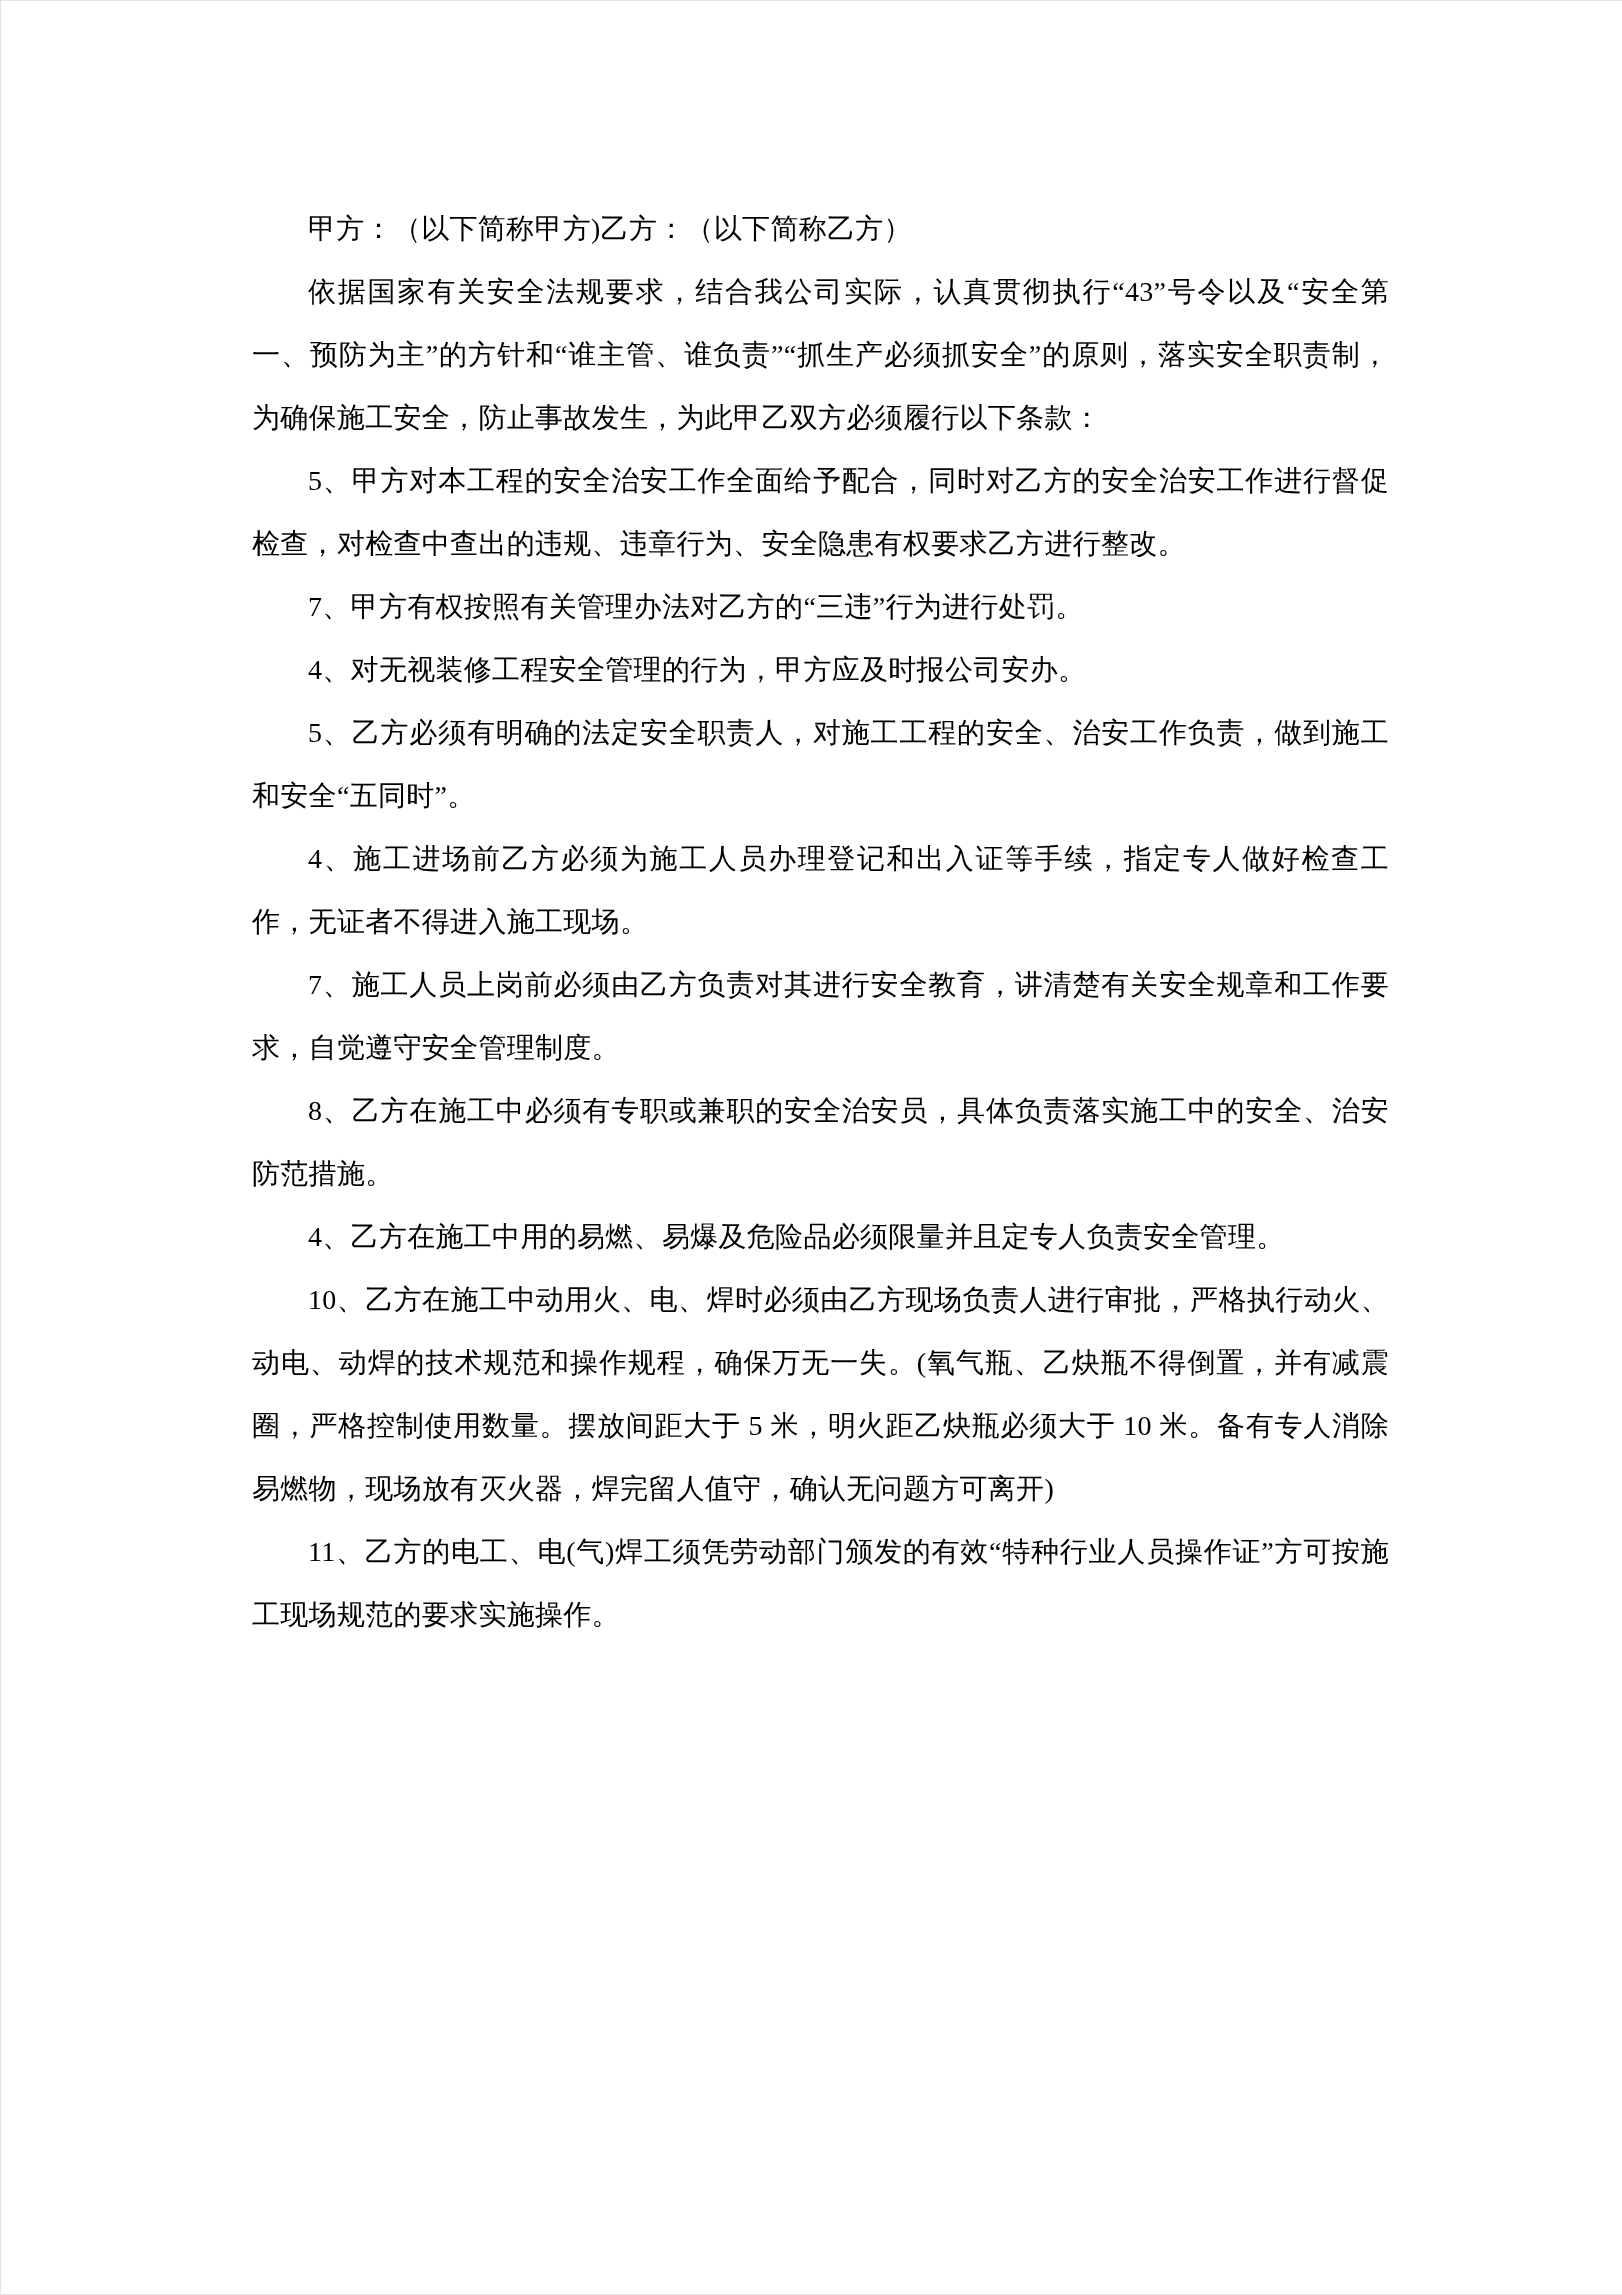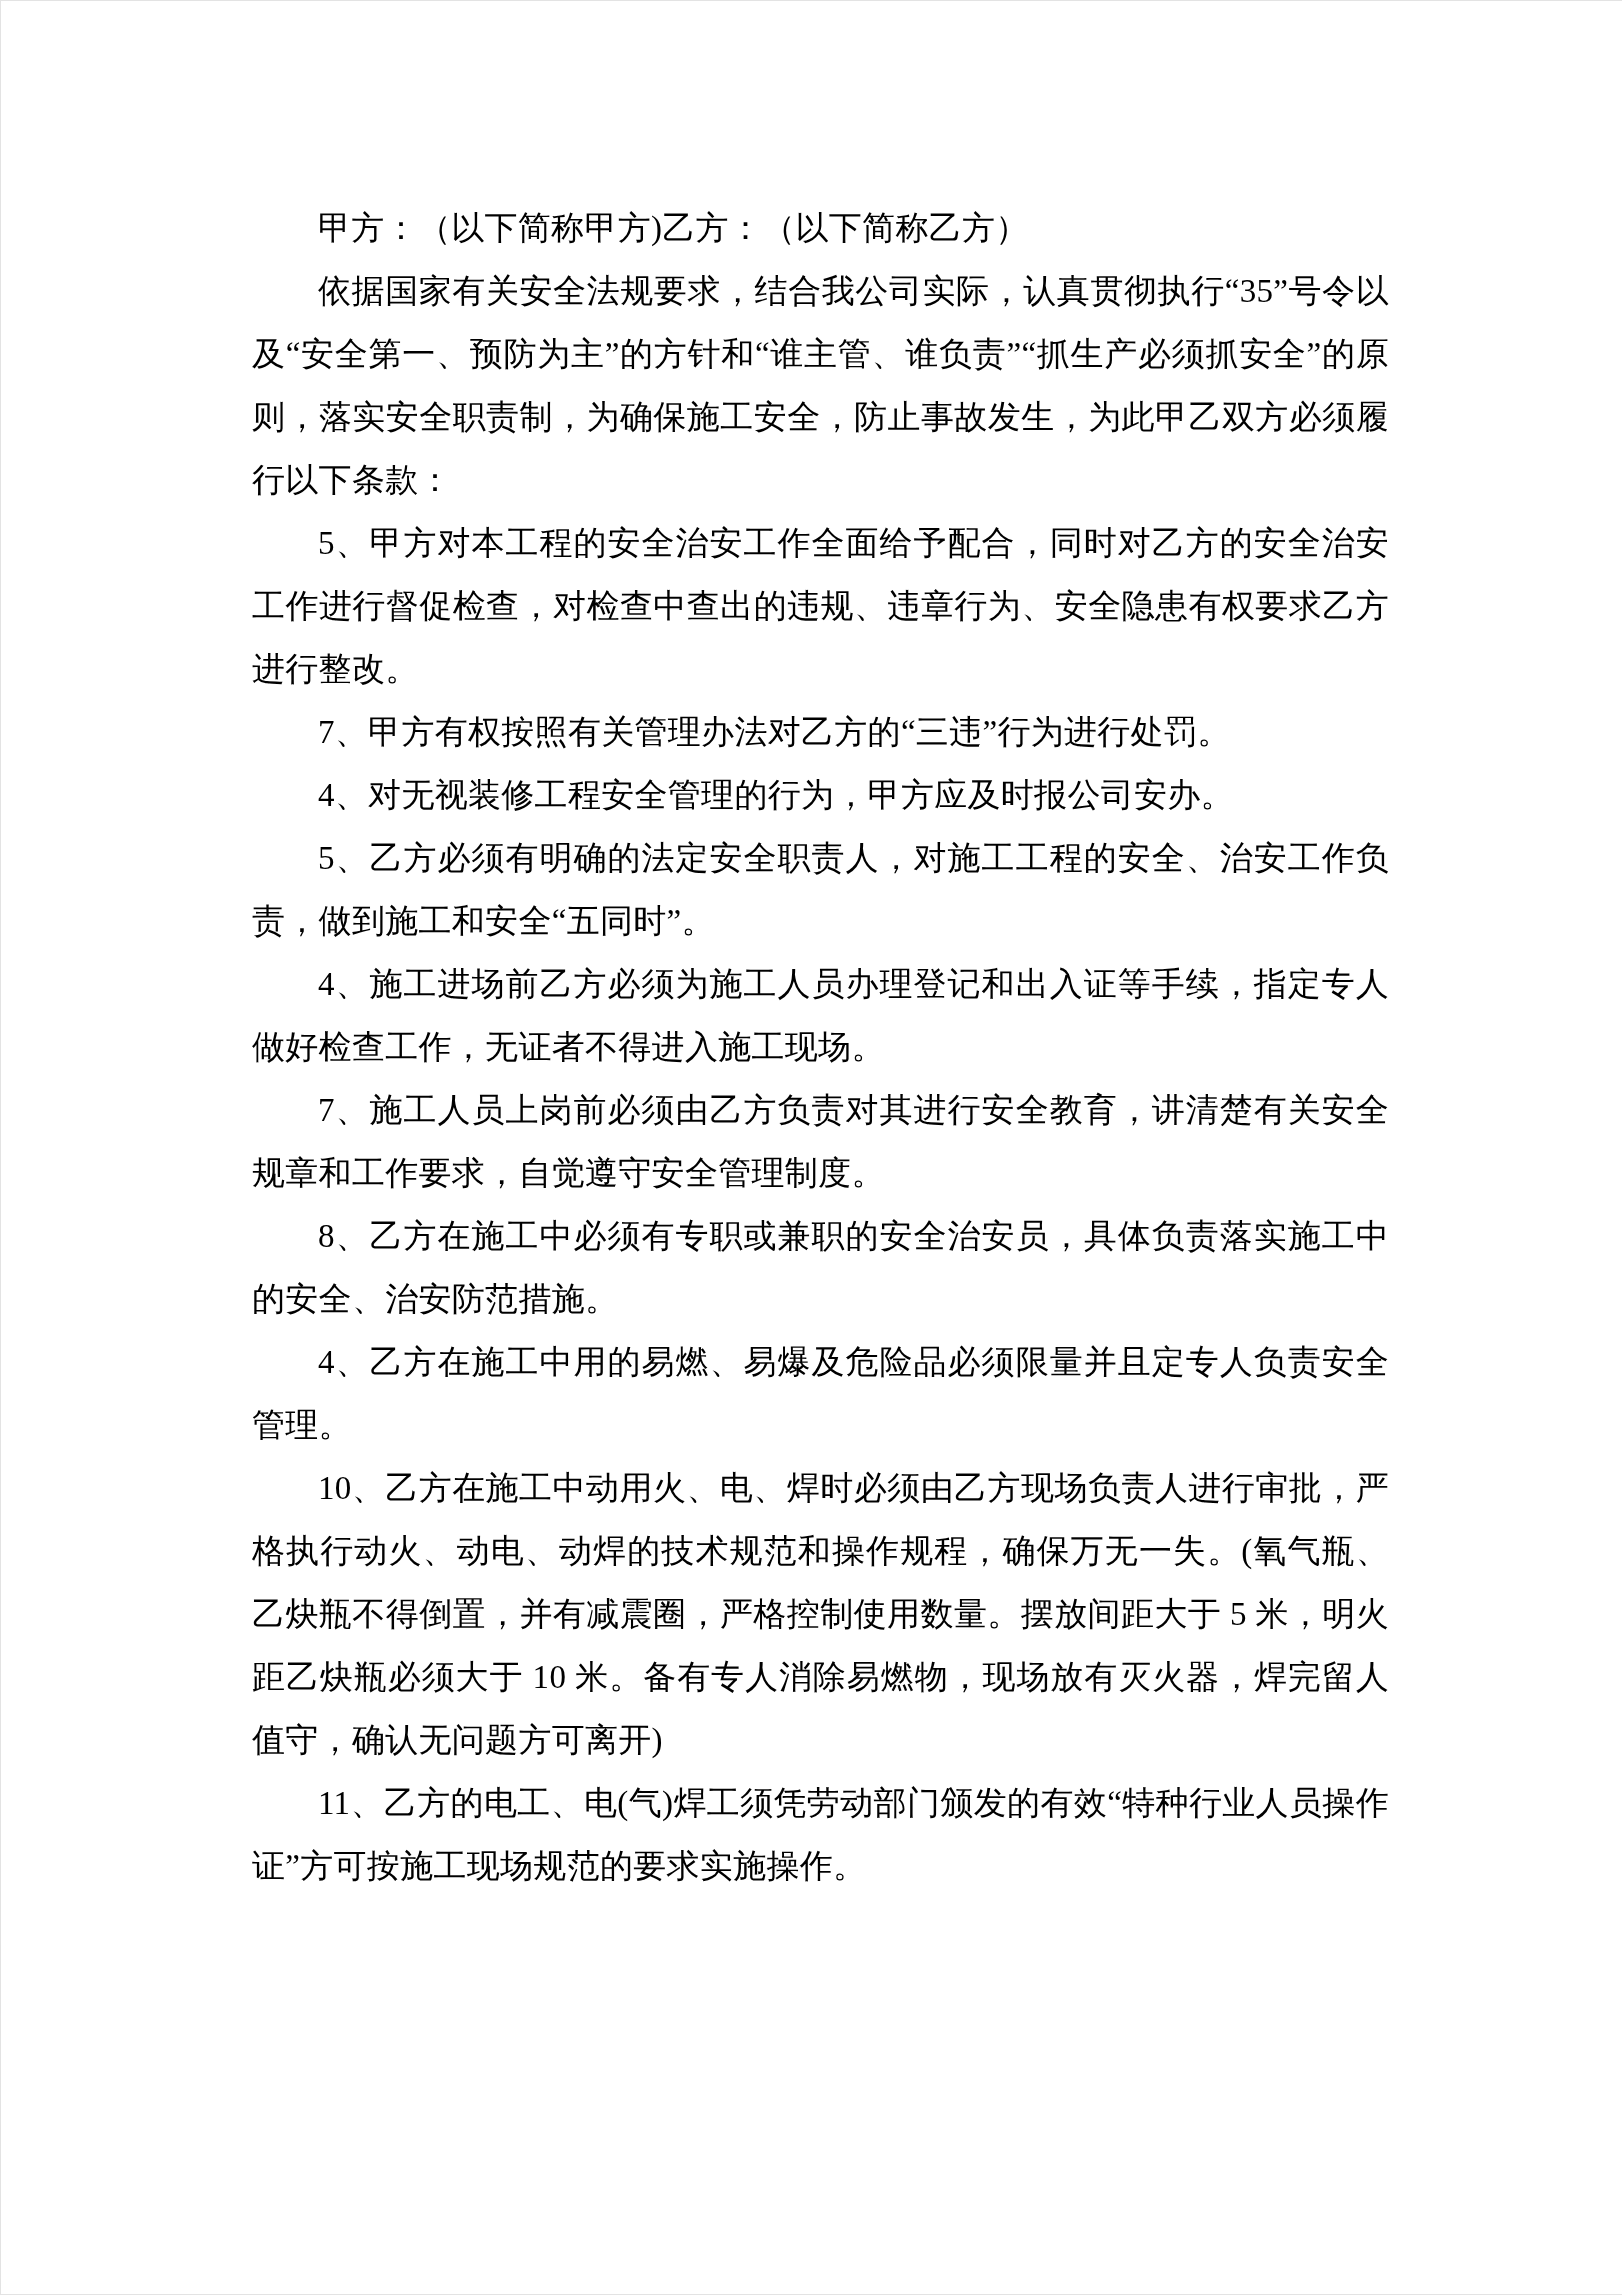--- a/index.html
+++ b/index.html
@@ -21,35 +21,35 @@
   }
   .doc-content {
     position: absolute;
     top: 196px;
     left: 251px;
     width: 1137px;
   }
   .doc-content p {
     margin: 0;
     padding: 0;
-    font-size: 33px;
+    font-size: 28px;
     line-height: 63px;
     text-align: justify;
     text-indent: 2em;
     letter-spacing: 0.3px;
     word-break: break-all;
   }
 </style>
 </head>
 <body>
 
 <div class="page">
   <div class="doc-content">
     <p>甲方：（以下简称甲方)乙方：（以下简称乙方）</p>
-    <p>依据国家有关安全法规要求，结合我公司实际，认真贯彻执行“35”号令以及“安全第一、预防为主”的方针和“谁主管、谁负责”“抓生产必须抓安全”的原则，落实安全职责制，为确保施工安全，防止事故发生，为此甲乙双方必须履行以下条款：</p>
+    <p>依据国家有关安全法规要求，结合我公司实际，认真贯彻执行“43”号令以及“安全第一、预防为主”的方针和“谁主管、谁负责”“抓生产必须抓安全”的原则，落实安全职责制，为确保施工安全，防止事故发生，为此甲乙双方必须履行以下条款：</p>
     <p>5、甲方对本工程的安全治安工作全面给予配合，同时对乙方的安全治安工作进行督促检查，对检查中查出的违规、违章行为、安全隐患有权要求乙方进行整改。</p>
     <p>7、甲方有权按照有关管理办法对乙方的“三违”行为进行处罚。</p>
     <p>4、对无视装修工程安全管理的行为，甲方应及时报公司安办。</p>
     <p>5、乙方必须有明确的法定安全职责人，对施工工程的安全、治安工作负责，做到施工和安全“五同时”。</p>
     <p>4、施工进场前乙方必须为施工人员办理登记和出入证等手续，指定专人做好检查工作，无证者不得进入施工现场。</p>
     <p>7、施工人员上岗前必须由乙方负责对其进行安全教育，讲清楚有关安全规章和工作要求，自觉遵守安全管理制度。</p>
     <p>8、乙方在施工中必须有专职或兼职的安全治安员，具体负责落实施工中的安全、治安防范措施。</p>
     <p>4、乙方在施工中用的易燃、易爆及危险品必须限量并且定专人负责安全管理。</p>
     <p>10、乙方在施工中动用火、电、焊时必须由乙方现场负责人进行审批，严格执行动火、动电、动焊的技术规范和操作规程，确保万无一失。(氧气瓶、乙炔瓶不得倒置，并有减震圈，严格控制使用数量。摆放间距大于 5 米，明火距乙炔瓶必须大于 10 米。备有专人消除易燃物，现场放有灭火器，焊完留人值守，确认无问题方可离开)</p>
     <p>11、乙方的电工、电(气)焊工须凭劳动部门颁发的有效“特种行业人员操作证”方可按施工现场规范的要求实施操作。</p>

